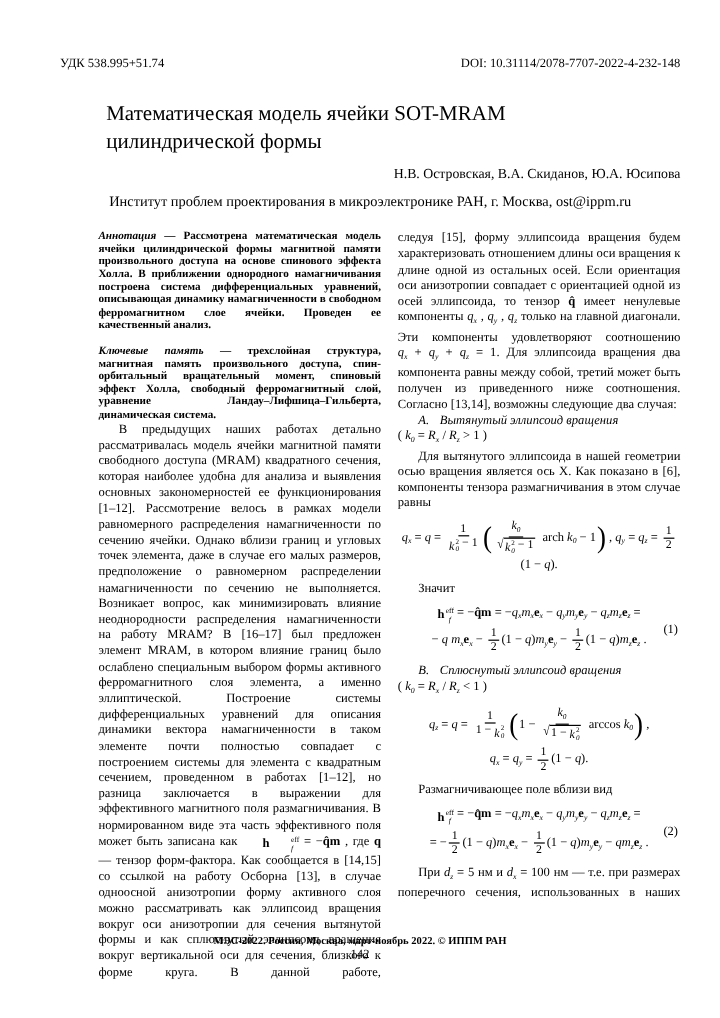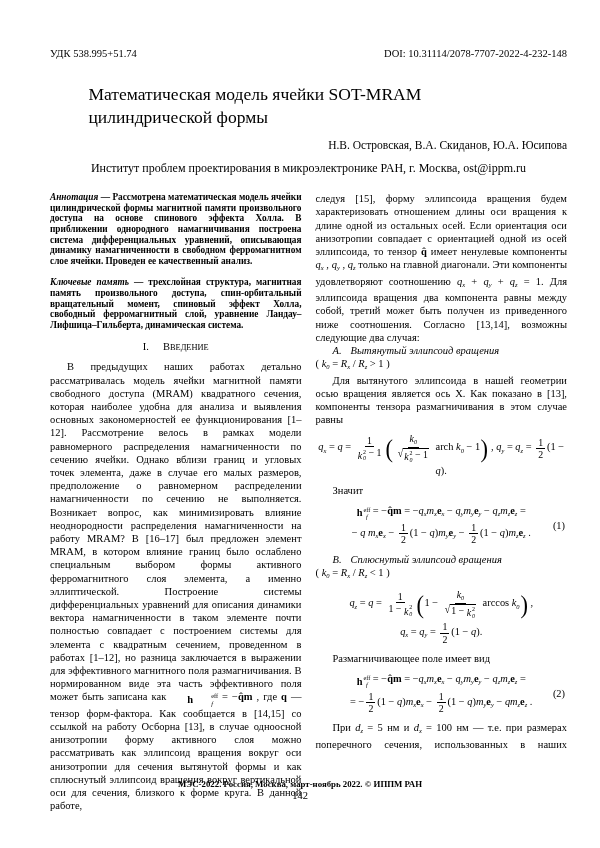--- a/index.html
+++ b/index.html
@@ -12,21 +12,21 @@
 
   .hdr{display:flex;justify-content:space-between;font-size:10.5px;}
 
   .title{
     text-align:left;font-size:17.5px;line-height:1.32;
     max-width:440px;margin:24px auto 10px auto;
   }
   .authors{text-align:right;font-size:11.5px;margin:0 0 10px 0;}
   .affil{text-align:center;font-size:12px;margin:0 0 16px 0;}
 
-  .columns{display:flex;gap:14px;}
+  .columns{display:flex;gap:14px;margin-left:32px;}
   .col{width:259px;text-align:justify;}
 
   .abstract,.keywords{
     font-weight:bold;font-size:9.3px;line-height:10.6px;margin:0;
   }
   .keywords{margin-top:11px;}
   .abstract .label,.keywords .label{font-style:italic;}
 
   .sec-head{text-align:center;font-size:10.5px;margin:11px 0 8px 0;}
   .sec-head .num{margin-right:14px;}
@@ -81,37 +81,36 @@
   <div class="authors">Н.В. Островская, В.А. Скиданов, Ю.А. Юсипова</div>
   <div class="affil">Институт проблем проектирования в микроэлектронике РАН, г. Москва, ost@ippm.ru</div>
 
   <div class="columns">
 
     <div class="col">
       <p class="abstract"><span class="label">Аннотация </span><span>— Рассмотрена математическая модель ячейки цилиндрической формы магнитной памяти произвольного доступа на основе спинового эффекта Холла. В приближении однородного намагничивания построена система дифференциальных уравнений, описывающая динамику намагниченности в свободном ферромагнитном слое ячейки. Проведен ее качественный анализ.</span></p>
 
       <p class="keywords"><span class="label">Ключевые память </span><span>— трехслойная структура, магнитная память произвольного доступа, спин-орбитальный вращательный момент, спиновый эффект Холла, свободный ферромагнитный слой, уравнение Ландау–Лифшица–Гильберта, динамическая система.</span></p>
 
-      <div class="sec-head"><span class="num">I.</span><span class="sc-first">В</span><span class="sc-rest">ВЕДЕНИЕ</span></div>
 
       <p class="body justlast"><span>В предыдущих наших работах детально рассматривалась модель ячейки магнитной памяти свободного доступа (MRAM) квадратного сечения, которая наиболее удобна для анализа и выявления основных закономерностей ее функционирования [1–12]. Рассмотрение велось в рамках модели равномерного распределения намагниченности по сечению ячейки. Однако вблизи границ и угловых точек элемента, даже в случае его малых размеров, предположение о равномерном распределении намагниченности по сечению не выполняется. Возникает вопрос, как минимизировать влияние неоднородности распределения намагниченности на работу MRAM? В [16–17] был предложен элемент MRAM, в котором влияние границ было ослаблено специальным выбором формы активного ферромагнитного слоя элемента, а именно эллиптической. Построение системы дифференциальных уравнений для описания динамики вектора намагниченности в таком элементе почти полностью совпадает с построением системы для элемента с квадратным сечением, проведенном в работах [1–12], но разница заключается в выражении для эффективного магнитного поля размагничивания. В нормированном виде эта часть эффективного поля может быть записана как </span><span class="imath"><span class="ss">
               <span class="mb">h</span>
               <span class="ss-stack">
                 <span class="ss-sup mr">eff</span>
                 <span class="ss-sub mi">f</span>
               </span>
             </span><span class="mr"> = −</span><span class="mb">q̂m</span></span><span> , где </span><span class="imath"><span class="mb">q</span></span><span> — тензор форм-фактора. Как сообщается в [14,15] со ссылкой на работу Осборна [13], в случае одноосной анизотропии форму активного слоя можно рассматривать как эллипсоид вращения вокруг оси анизотропии для сечения вытянутой формы и как сплюснутый эллипсоид вращения вокруг вертикальной оси для сечения, близкого к форме круга. В данной работе,</span></p>
     </div>
 
     <div class="col">
       <p class="body noindent"><span>следуя [15], форму эллипсоида вращения будем характеризовать отношением длины оси вращения к длине одной из остальных осей. Если ориентация оси анизотропии совпадает с ориентацией одной из осей эллипсоида, то тензор </span><span class="imath"><span class="mb">q̂</span></span><span> имеет ненулевые компоненты </span><span class="imath"><span class="mi">q</span><span class="msub mi">x</span><span class="mr"> , </span><span class="mi">q</span><span class="msub mi">y</span><span class="mr"> , </span><span class="mi">q</span><span class="msub mi">z</span></span><span> только на главной диагонали. Эти компоненты удовлетворяют соотношению </span><span class="imath"><span class="mi">q</span><span class="msub mi">x</span><span class="mr"> + </span><span class="mi">q</span><span class="msub mi">y</span><span class="mr"> + </span><span class="mi">q</span><span class="msub mi">z</span><span class="mr"> = 1</span></span><span>. Для эллипсоида вращения два компонента равны между собой, третий может быть получен из приведенного ниже соотношения. Согласно [13,14], возможны следующие два случая:</span></p>
 
       <p class="body subhead"><span class="hlabel">A.</span><span>Вытянутый эллипсоид вращения </span><span class="imath"><span class="mr">( </span><span class="mi">k</span><span class="msub mi">0</span><span class="mr"> = </span><span class="mi">R</span><span class="msub mi">x</span><span class="mr"> / </span><span class="mi">R</span><span class="msub mi">z</span><span class="mr"> &gt; 1 )</span></span></p>
 
-      <p class="body">Для вытянутого эллипсоида в нашей геометрии осью вращения является ось X. Как показано в [13], компоненты тензора размагничивания в этом случае равны</p>
+      <p class="body">Для вытянутого эллипсоида в нашей геометрии осью вращения является ось X. Как показано в [6], компоненты тензора размагничивания в этом случае равны</p>
 
       <div class="eq-wrap">
         <div class="eq-line"><span class="mi">q</span><span class="msub mi">x</span><span class="mr"> = </span><span class="mi">q</span><span class="mr"> = </span><span class="frac">
               <span class="num"><span class="mr">1</span></span>
               <span class="den"><span class="ss">
                   <span class="mi">k</span>
                   <span class="ss-stack">
                     <span class="ss-sup mr">2</span>
                     <span class="ss-sub mi">0</span>
                   </span>
@@ -179,21 +178,21 @@
                       </span>
                     </span></span>
                 </span></span>
             </span><span class="mr"> arccos </span><span class="mi">k</span><span class="msub mi">0</span><span class="bigp">)</span><span class="mr"> ,</span></div>
         <div class="eq-line"><span class="mi">q</span><span class="msub mi">x</span><span class="mr"> = </span><span class="mi">q</span><span class="msub mi">y</span><span class="mr"> = </span><span class="frac">
               <span class="num"><span class="mr">1</span></span>
               <span class="den"><span class="mr">2</span></span>
             </span><span class="mr">(1 − </span><span class="mi">q</span><span class="mr">).</span></div>
       </div>
 
-      <p class="body">Размагничивающее поле имеет вид</p>
+      <p class="body">Размагничивающее поле вблизи вид</p>
 
       <div class="eq-wrap">
         <div class="eq-line"><span class="ss">
               <span class="mb">h</span>
               <span class="ss-stack">
                 <span class="ss-sup mr">eff</span>
                 <span class="ss-sub mi">f</span>
               </span>
             </span><span class="mr"> = −</span><span class="mb">q̂m</span><span class="mr"> = −</span><span class="mi">q</span><span class="msub mi">x</span><span class="mi">m</span><span class="msub mi">x</span><span class="mb">e</span><span class="msub mi">x</span><span class="mr"> − </span><span class="mi">q</span><span class="msub mi">y</span><span class="mi">m</span><span class="msub mi">y</span><span class="mb">e</span><span class="msub mi">y</span><span class="mr"> − </span><span class="mi">q</span><span class="msub mi">z</span><span class="mi">m</span><span class="msub mi">z</span><span class="mb">e</span><span class="msub mi">z</span><span class="mr"> =</span></div>
         <div class="eq-line"><span class="mr">= −</span><span class="frac">

